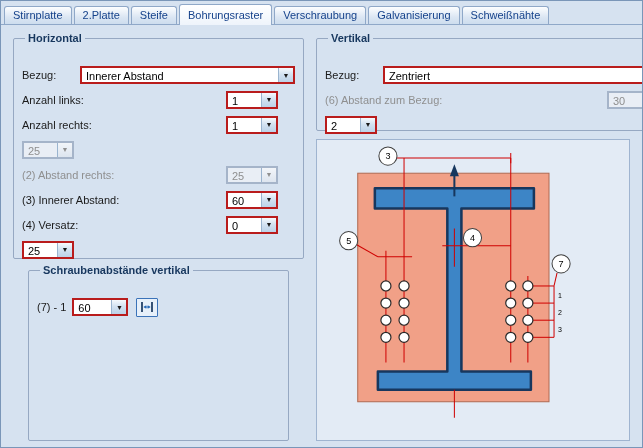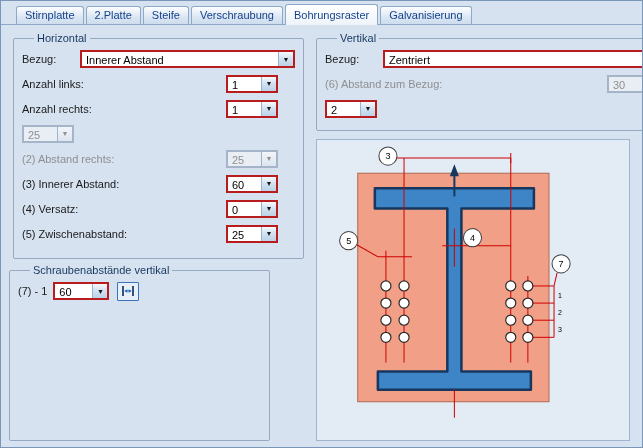--- a/index.html
+++ b/index.html
@@ -3,47 +3,47 @@
 <meta charset="utf-8">
 <style>
   * { box-sizing: border-box; margin: 0; padding: 0; }
   html,body { background:#b9c6d8; }
   body { font-family:"Liberation Sans", sans-serif; font-size:11px; color:#1a1a1a; }
 
   .window { position:relative; width:643px; height:448px; background:#d6e2f0;
             border:1px solid #7a96b8; overflow:hidden; }
 
   
-  .tabbar { display:flex; align-items:flex-end; height:23px; padding:2px 0 0 15px; position:relative; z-index:3; }
+  .tabbar { display:flex; align-items:flex-end; height:23px; padding:2px 0 0 3px; position:relative; z-index:3; }
   .tab { height:18px; line-height:17px; padding:0 8px; margin-right:2px; cursor:pointer;
          color:#15428b; white-space:nowrap;
          background:linear-gradient(#fdfeff,#dbe6f3 60%,#cdddee);
          border:1px solid #8fa8c8; border-bottom:none; border-radius:3px 3px 0 0; }
   .tab.active { height:21px; line-height:20px; margin-bottom:-1px;
                 background:linear-gradient(#ffffff,#eef4fb); }
 
   .page { position:absolute; left:0; right:0; top:23px; bottom:0;
           background:#d6e2f0; border-top:1px solid #8fa8c8; }
 
   
   fieldset.group { position:absolute; min-width:0; border:1px solid #96a8c2; border-radius:2px;
                    padding:3px 8px 0 8px; background:transparent; }
-  legend { font-weight:normal; color:#17375e; padding:0 3px; margin-left:12px; white-space:nowrap; }
+  legend { font-weight:bold; color:#17375e; padding:0 3px; margin-left:3px; white-space:nowrap; }
 
   .g-horizontal { left:12px;  top:7px;   width:291px; height:227px; }
-  .g-bolt       { left:8px;  top:239px; width:261px; height:177px; }
+  .g-bolt       { left:27px;  top:239px; width:261px; height:177px; }
   .g-vertikal   { left:315px; top:7px;   width:376px; height:99px;  }
 
   .diagram { position:absolute; left:315px; top:114px; width:314px; height:302px;
              background:#e3ebf5; border:1px solid #9fb4d0; }
   .diagram svg { display:block; width:100%; height:100%; }
 
   
   .row { display:flex; align-items:center; height:25px; }
-  .row.first { height:24px; }
+  .row.first { height:24px;margin-top:16px; }
   .lbl { white-space:nowrap; }
   .grow { flex:1 1 auto; }
   .w58 { width:58px; flex:none; }
   .lbl.disabled { color:#8f8f8f; }
 
   
   .combo { display:flex; align-items:stretch; height:18px; background:#ffffff;
            border:2px solid #b91c1c; cursor:pointer; }
   .combo .val { flex:1 1 auto; padding:2px 4px 0 4px; overflow:hidden; white-space:nowrap; color:#000; }
   .combo .btn { flex:none; width:15px; display:flex; align-items:center; justify-content:center;
@@ -68,23 +68,24 @@
 </style>
 </head>
 <body>
 
 <div class="window">
 
   <div class="tabbar">
     <div class="tab">Stirnplatte</div>
     <div class="tab">2.Platte</div>
     <div class="tab">Steife</div>
+    <div class="tab active">Bohrungsraster</div>
     <div class="tab">Verschraubung</div>
-    <div class="tab active">Bohrungsraster</div>
     <div class="tab">Galvanisierung</div>
+    <div class="tab">Schweißnähte</div>
   </div>
 
   <div class="page">
 
     <fieldset class="group g-horizontal">
       <legend>Horizontal</legend>
 
       <div class="row first">
         <span class="lbl w58">Bezug:</span>
         <div class="combo wide">
@@ -148,21 +149,20 @@
         <span class="lbl grow">(4) Versatz:</span>
         <div class="combo narrow mr-h">
           <span class="val">0</span>
           <span class="btn">
               <span class="arr">▼</span>
             </span>
         </div>
       </div>
 
       <div class="row">
-        <span class="lbl grow">(5) Zwischenabstand:</span>
         <div class="combo narrow mr-h">
           <span class="val">25</span>
           <span class="btn">
               <span class="arr">▼</span>
             </span>
         </div>
       </div>
     </fieldset>
 
     <fieldset class="group g-bolt">

